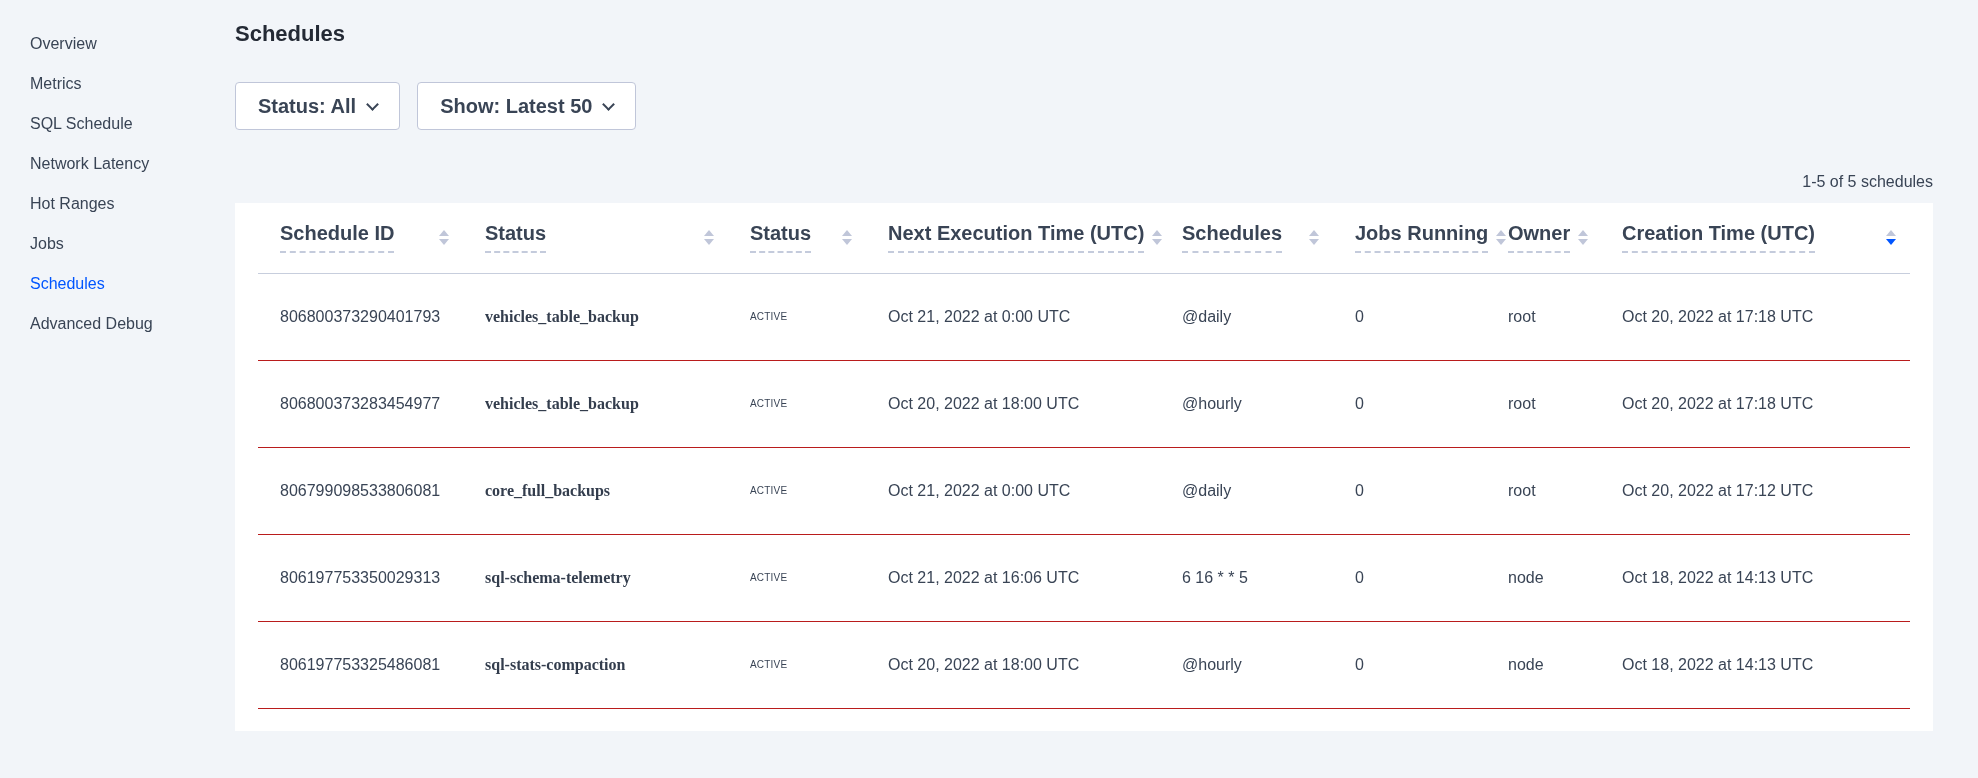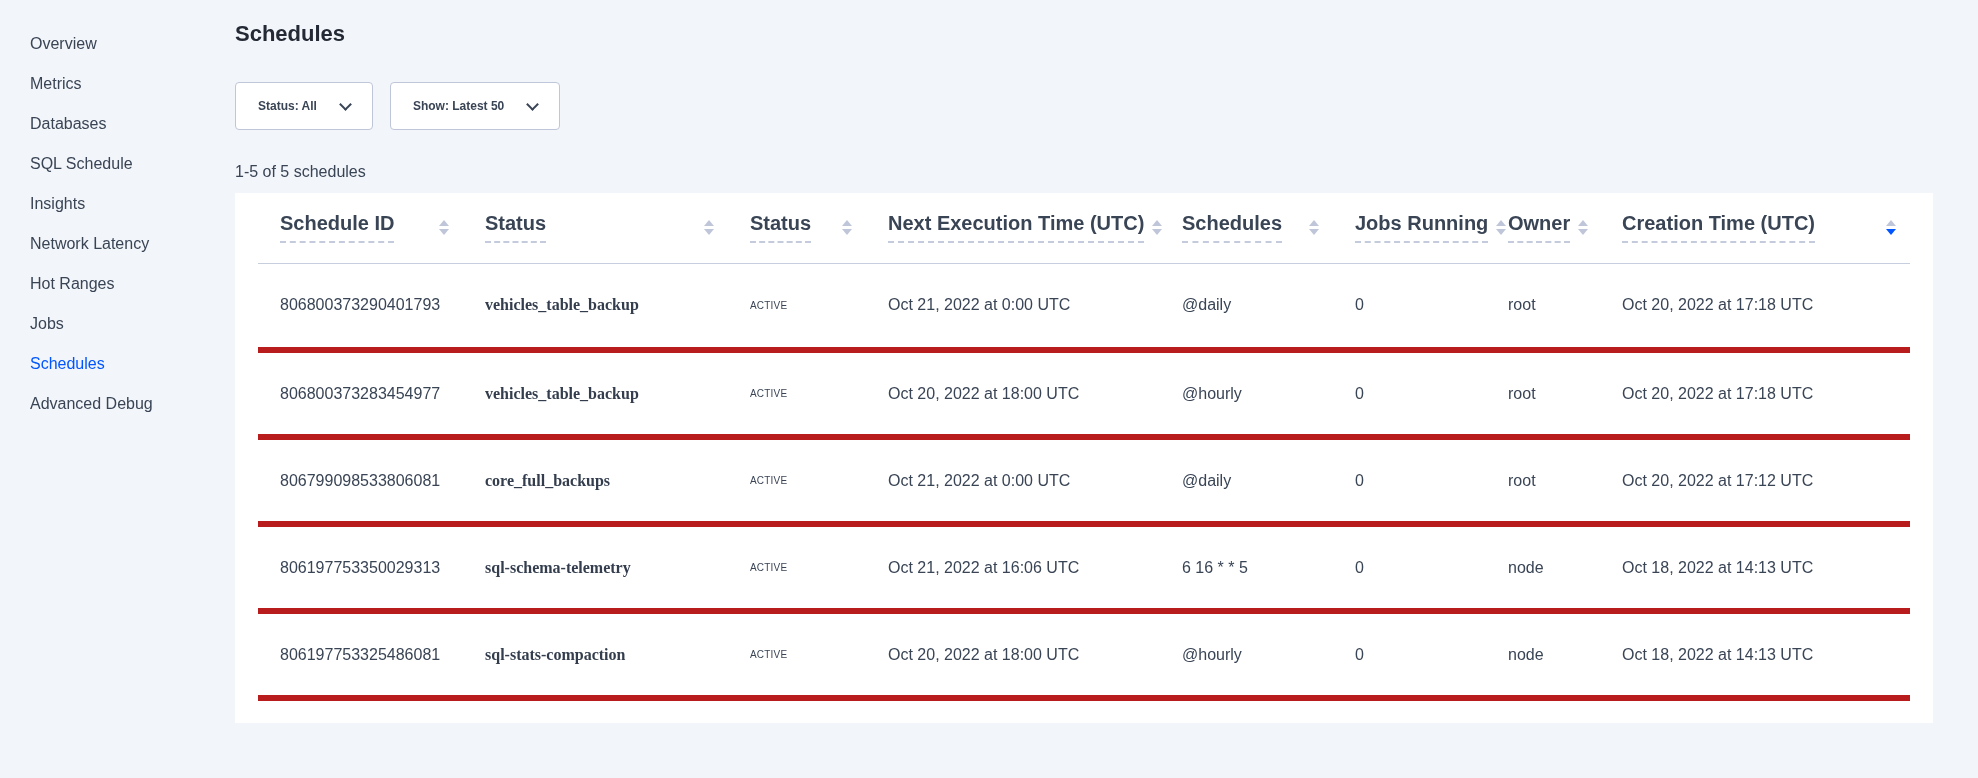--- a/index.html
+++ b/index.html
@@ -24,30 +24,30 @@
   
   .main { flex: 1 1 auto; padding: 20px 45px 0 0; }
   .page-title {
     margin: 0; font-size: 22px; font-weight: 700; color: #242a35;
     line-height: 28px;
   }
   .filters { margin-top: 34px; display: flex; gap: 17px; }
   .dropdown {
     height: 48px; background: #ffffff;
     border: 1px solid #c0c6d9; border-radius: 4px;
-    display: inline-flex; align-items: center; gap: 24px;
+    display: inline-flex; align-items: center; gap: 12px;
     padding: 0 22px; cursor: pointer;
-    font-size: 12px; font-weight: 700; color: #394455;
+    font-size: 20px; font-weight: 700; color: #394455;
   }
   .chevron {
     width: 9px; height: 9px; margin-top: -4px;
     border-right: 2px solid #394455; border-bottom: 2px solid #394455;
     transform: rotate(45deg); display: inline-block;
   }
-  .results-count { margin-top: 33px; font-size: 16px; color: #394455; height: 22px; }
+  .results-count { margin-top: 43px; font-size: 16px; color: #394455; height: 22px; text-align: right; }
 
   
   .table-card {
     margin-top: 8px; width: 1698px; background: #ffffff;
     padding: 0 23px 22px 23px;
   }
   table { border-collapse: collapse; table-layout: fixed; width: 1652px; }
   col.c1 { width: 205px; } col.c2 { width: 265px; } col.c3 { width: 138px; }
   col.c4 { width: 294px; } col.c5 { width: 173px; } col.c6 { width: 153px; }
   col.c7 { width: 114px; } col.c8 { width: 310px; }
@@ -60,41 +60,39 @@
   .th-inner { display: flex; align-items: center; justify-content: space-between; padding-right: 14px; }
   .th-label { border-bottom: 2px dashed #c4cbdc; padding-bottom: 6px; }
   .sort { display: inline-flex; flex-direction: column; align-items: center; margin-left: 8px; }
   .tri { width: 0; height: 0; border-left: 5px solid transparent; border-right: 5px solid transparent; }
   .tri.up   { border-bottom: 6px solid #c0c6d9; margin-bottom: 3px; }
   .tri.down { border-top: 6px solid #c0c6d9; }
   .tri.active-down { border-top-color: #0055ff; }
 
   td {
     height: 87px; padding: 0 0 0 22px; vertical-align: middle;
-    border-bottom: 6px solid #b91c1c;
+    border-bottom: 1px solid #b91c1c;
     font-size: 16px; color: #394455; white-space: nowrap;
   }
   td.mono {
     font-family: Liberation Serif, serif;
     font-weight: 700; font-size: 16px; color: #333d4d;
   }
   td.status { font-size: 10px; letter-spacing: 0.2px; }
 </style>
 </head>
 <body>
 
 <div class="layout">
 
   <nav class="sidebar">
 
   <div class="nav-item">Overview</div>
       <div class="nav-item">Metrics</div>
-      <div class="nav-item">Databases</div>
       <div class="nav-item">SQL Schedule</div>
-      <div class="nav-item">Insights</div>
       <div class="nav-item">Network Latency</div>
       <div class="nav-item">Hot Ranges</div>
       <div class="nav-item">Jobs</div>
       <div class="nav-item active">Schedules</div>
       <div class="nav-item">Advanced Debug</div>
     </nav>
 
   <main class="main">
     <h1 class="page-title">Schedules</h1>
 

